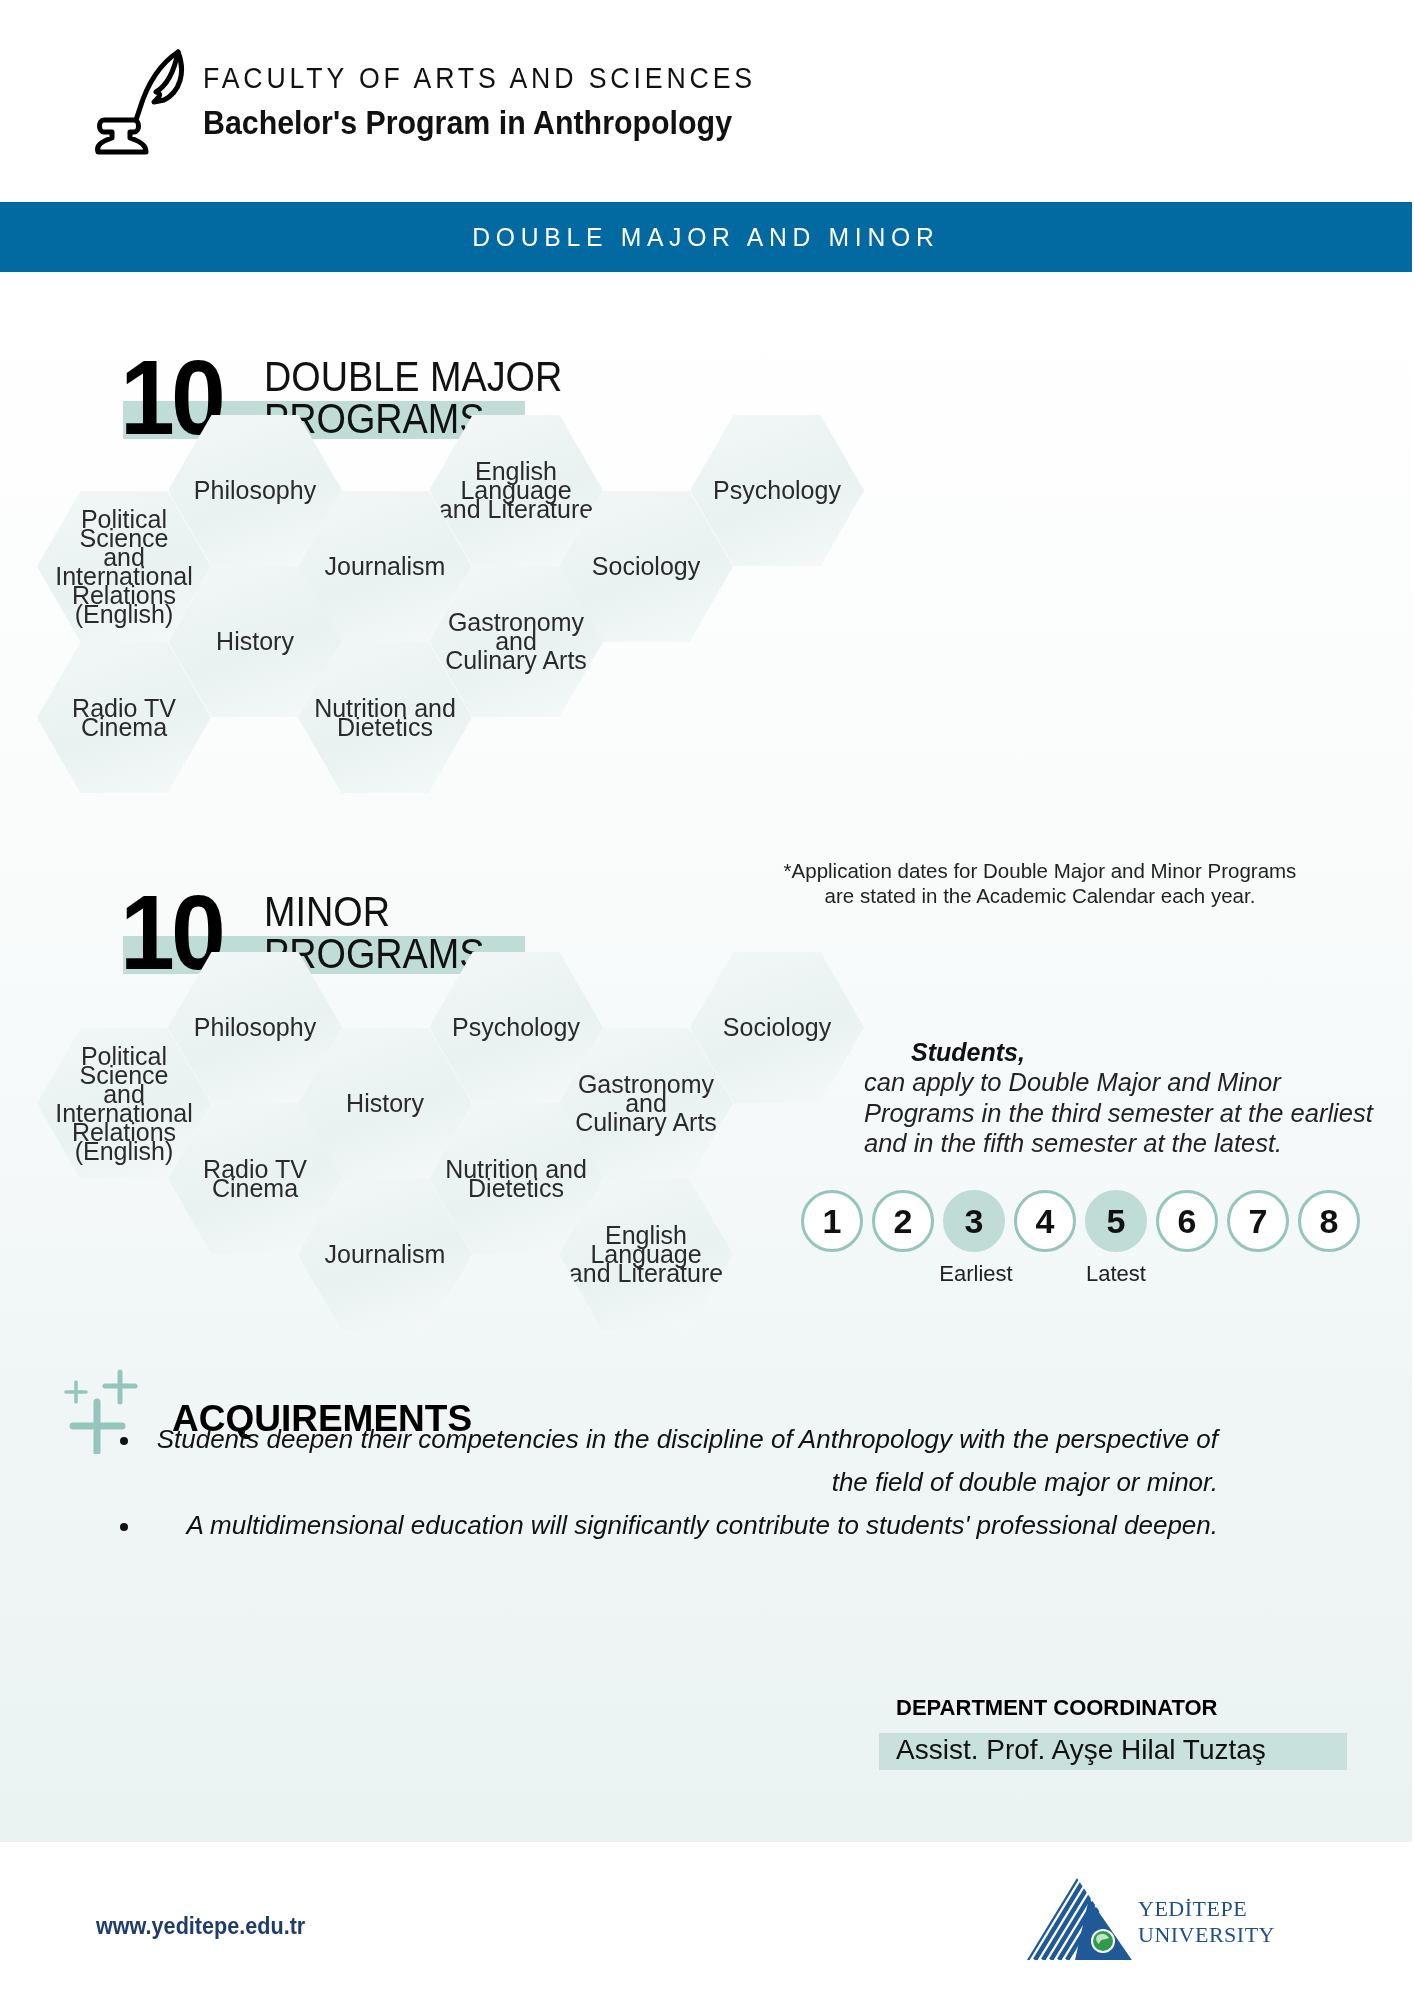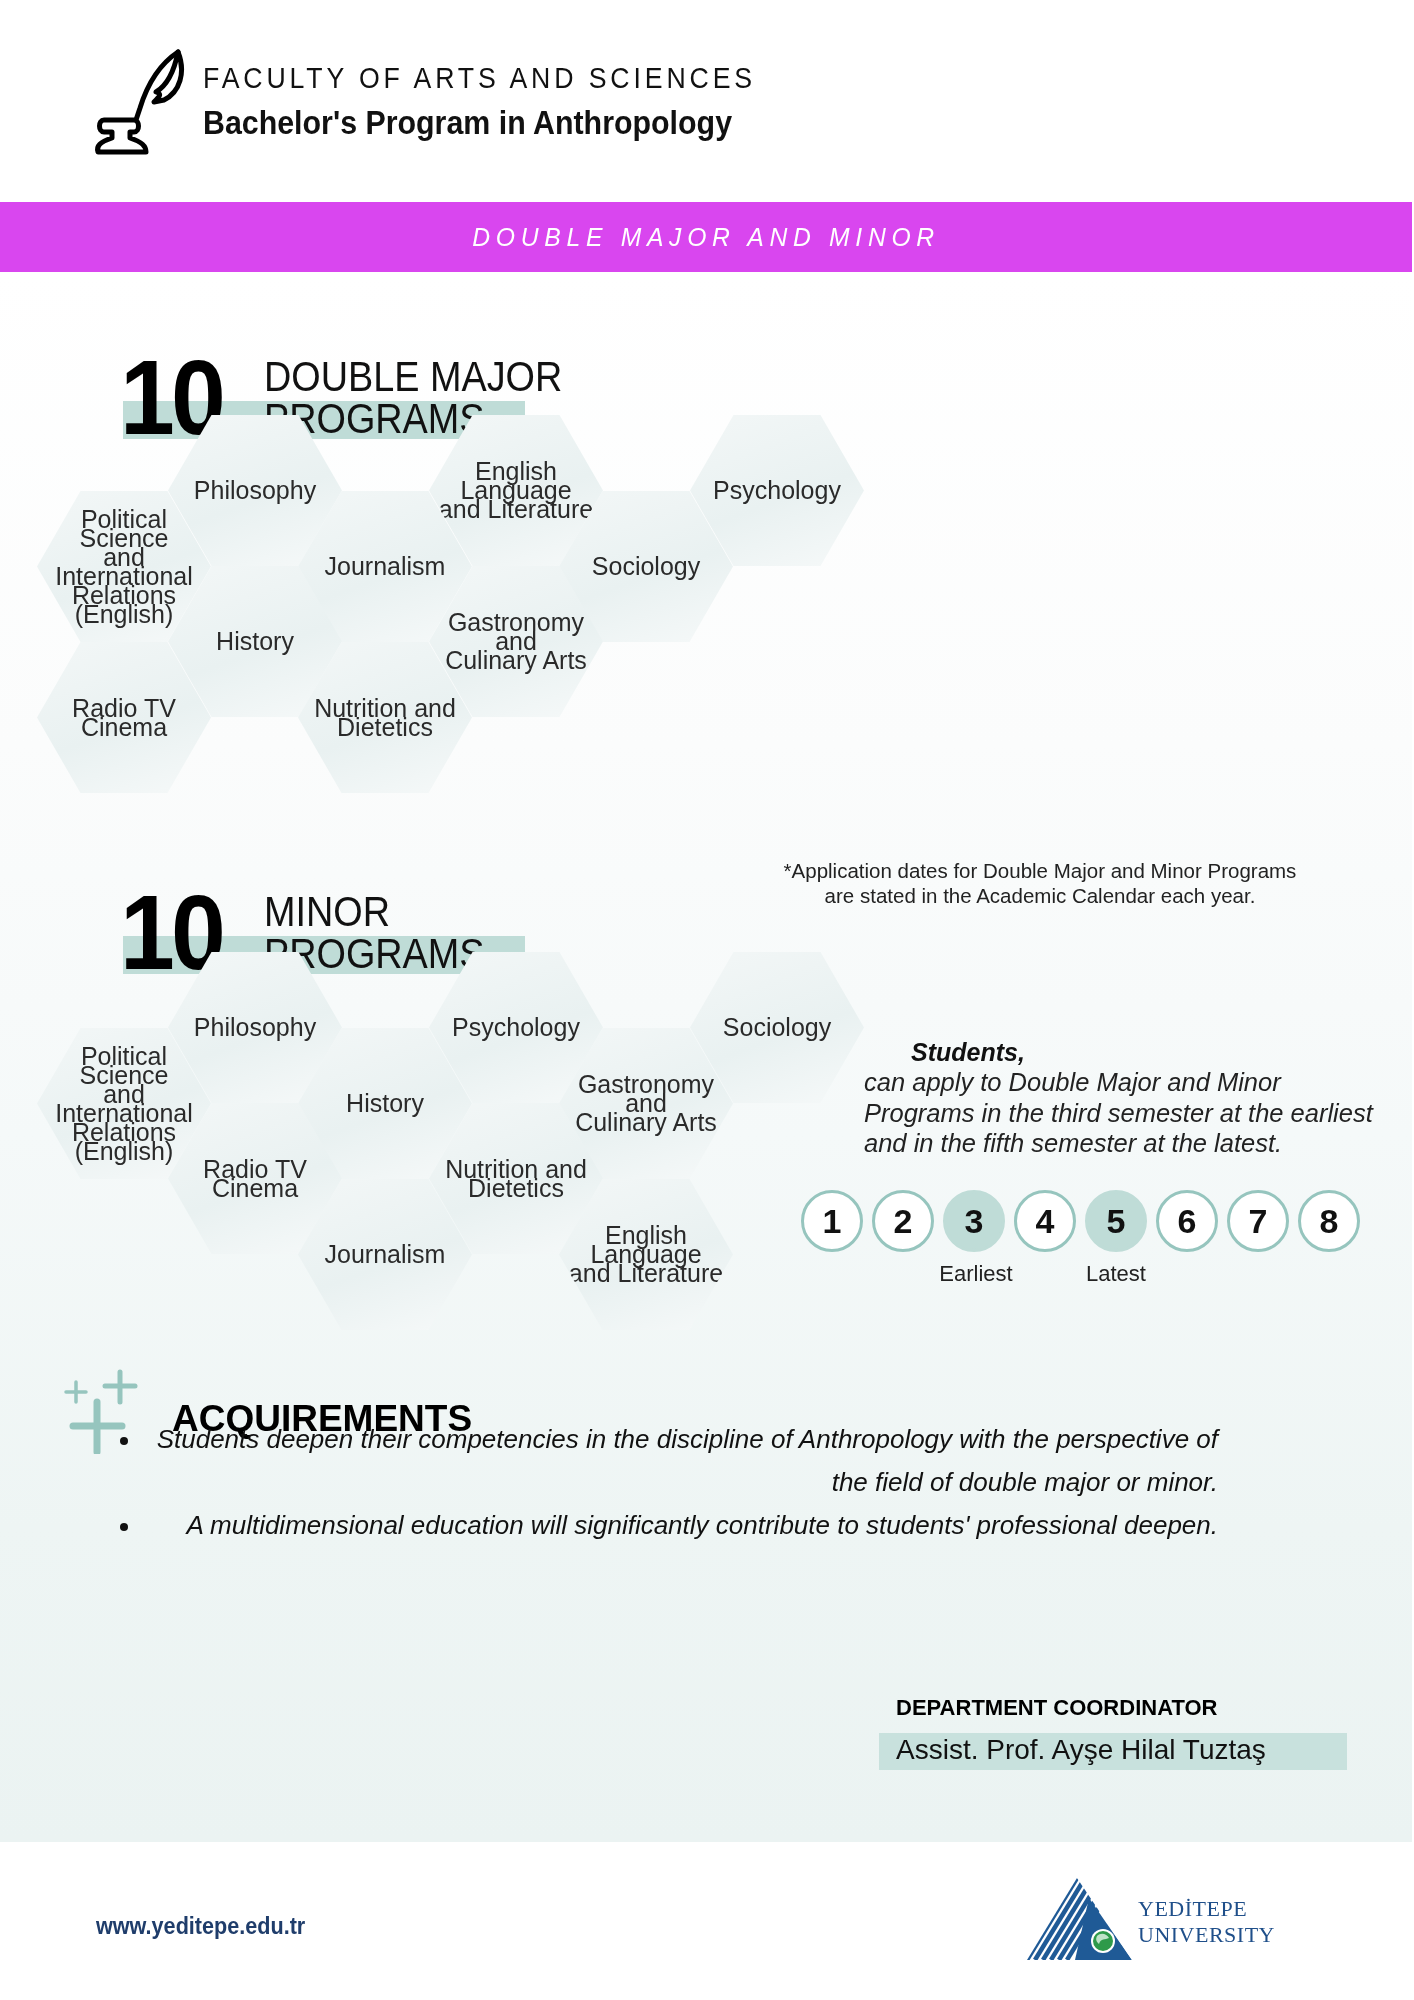--- a/index.html
+++ b/index.html
@@ -6,21 +6,21 @@
     html, body { width: 1414px; height: 2000px; overflow: hidden; background: #ffffff; }
     body { position: relative; font-family: "Liberation Sans", "DejaVu Sans", sans-serif; color: #111; }
 
     .abs { position: absolute; }
 
     
     #quill-icon { left: 90px; top: 48px; width: 96px; height: 108px; }
     #faculty { left: 203px; top: 62px; font-size: 29px; letter-spacing: 4.2px; font-weight: 400; color: #111; white-space: nowrap; transform: scaleX(0.92); transform-origin: left; }
     #program { left: 203px; top: 104px; font-size: 33px; font-weight: 700; color: #111; white-space: nowrap; transform: scaleX(0.92); transform-origin: left; }
 
-    #band { left: 0; top: 202px; width: 1412px; height: 70px; background: #d946ef; display: flex; align-items: center; justify-content: center; font-style: italic; }
+    #band { left: 0; top: 202px; width: 1412px; height: 70px; background: #0369a1; display: flex; align-items: center; justify-content: center; }
     #band span { color: #ffffff; font-size: 26px; letter-spacing: 6px; font-weight: 400; transform: scaleX(0.95); }
 
     
     #grad-bg { left: 0; top: 272px; width: 1412px; height: 1570px;
       background: linear-gradient(to bottom, #ffffff 0%, #fbfcfc 30%, #f5f9f9 55%, #eef5f4 80%, #ebf3f2 100%); }
 
     
     .big-num { font-size: 106px; font-weight: 700; color: #000; line-height: 1; letter-spacing: -4px; font-family: "Liberation Sans", sans-serif; transform: scaleX(0.93); transform-origin: left; }
     .hl-bar { background: #bfdcd7; height: 38px; width: 402px; }
     .head-text { font-size: 42px; font-weight: 400; color: #111; line-height: 40px; white-space: nowrap; transform: scaleX(0.9); transform-origin: left; }

